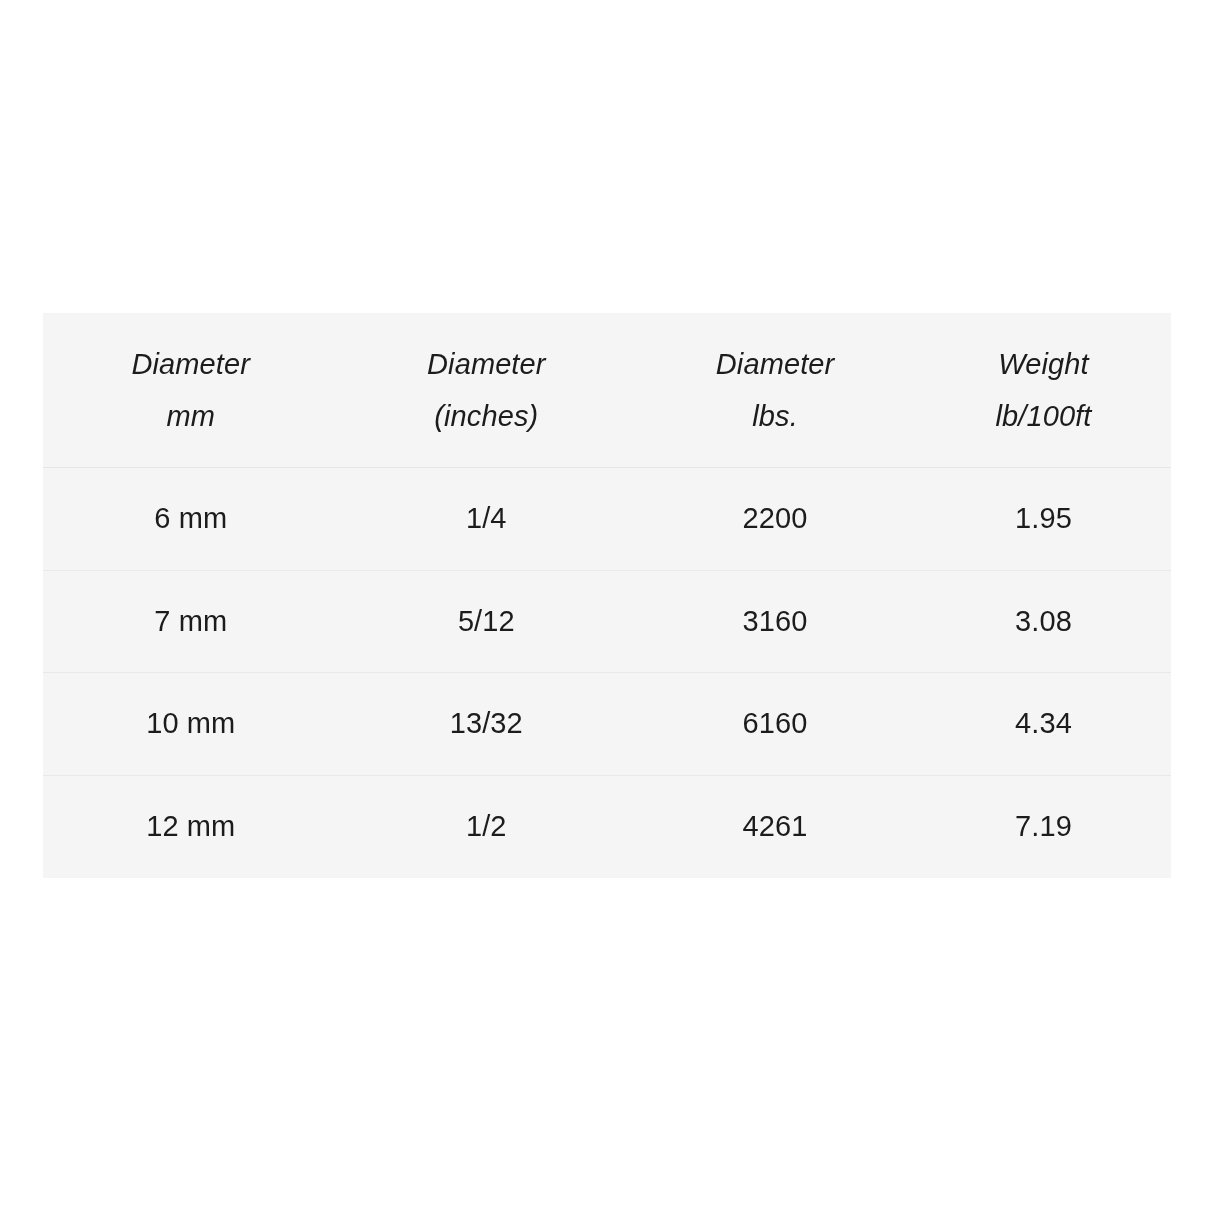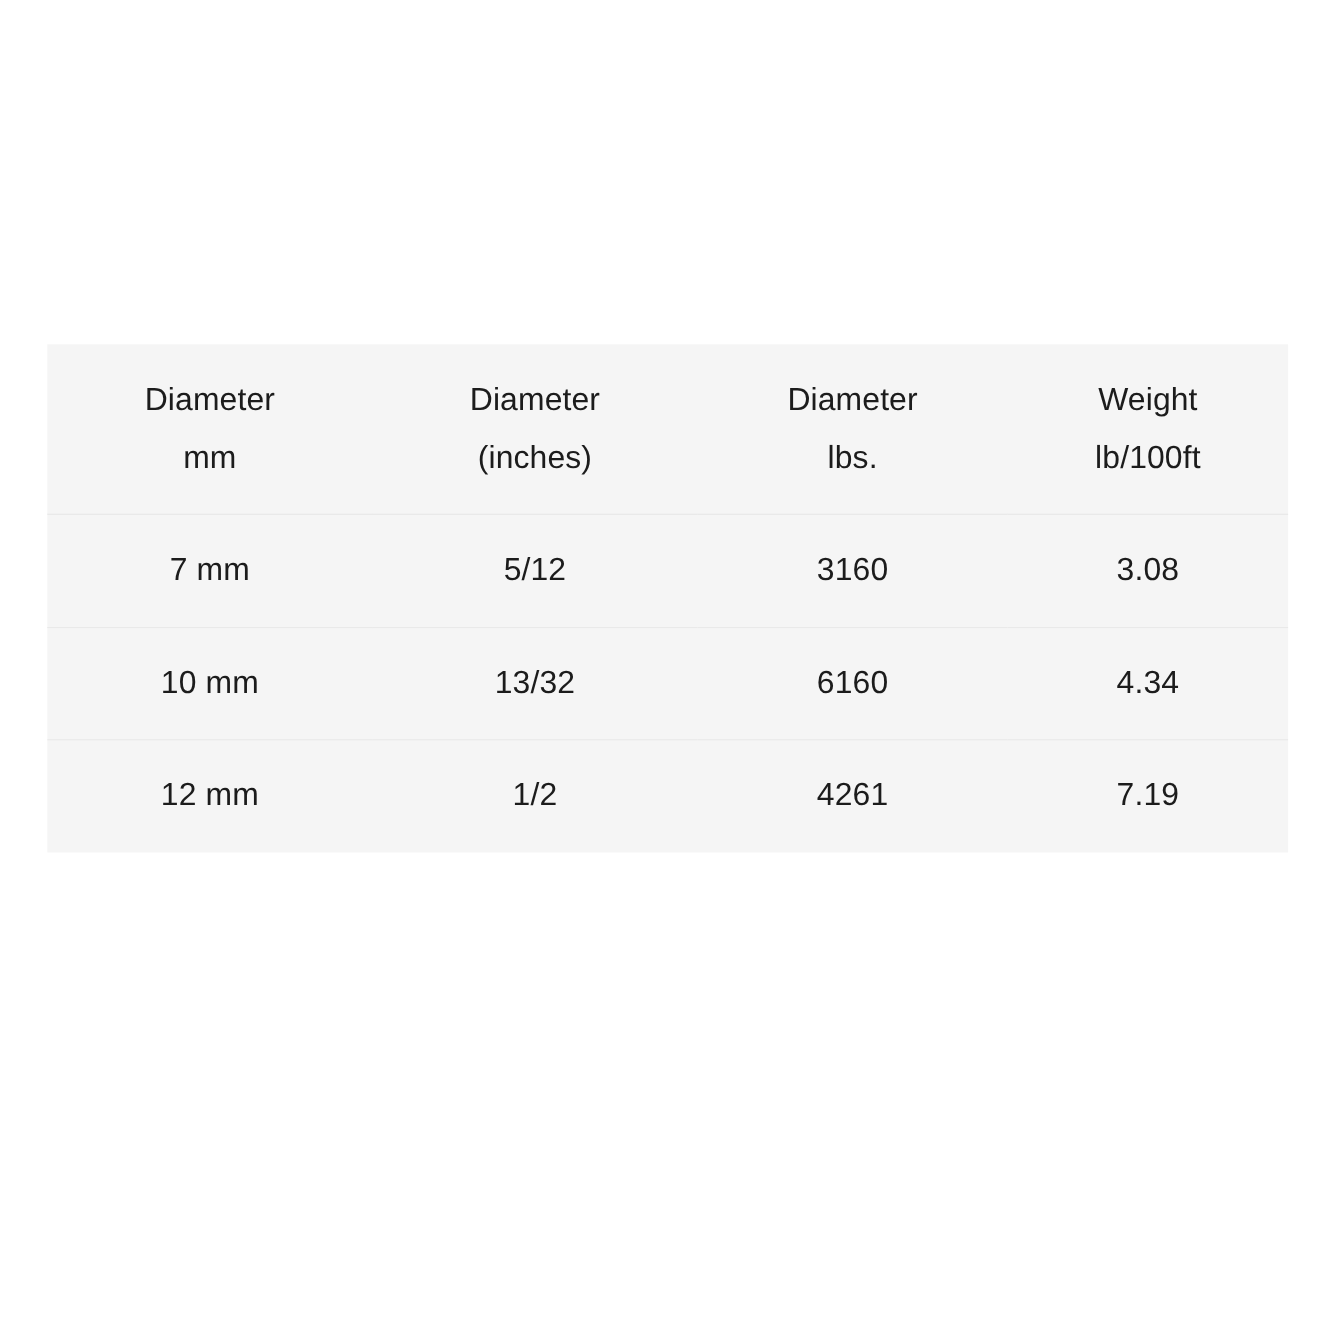--- a/index.html
+++ b/index.html
@@ -47,20 +47,21 @@
     color: #1c1c1c;
     border: none;
   }
 
   table.spec-table thead th {
     padding: 30px 6px 30px 6px;
     font-size: 29px;
     line-height: 1.45;
     letter-spacing: 0.1px;
     border-bottom: 1px solid #e6e6e6;
+    font-style: italic;
   }
 
   .th-line {
     display: block;
   }
   .th-line + .th-line {
     margin-top: 10px;
   }
 
   table.spec-table tbody td {
@@ -108,20 +109,26 @@
             <span class="th-line">lbs.</span>
           </th>
           <th>
             <span class="th-line">Weight</span>
             <span class="th-line">lb/100ft</span>
           </th>
         </tr>
       </thead>
       <tbody>
         <tr>
+          <td>6 mm</td>
+          <td>1/4</td>
+          <td>2200</td>
+          <td>1.95</td>
+        </tr>
+        <tr>
           <td>7 mm</td>
           <td>5/12</td>
           <td>3160</td>
           <td>3.08</td>
         </tr>
         <tr>
           <td>10 mm</td>
           <td>13/32</td>
           <td>6160</td>
           <td>4.34</td>

